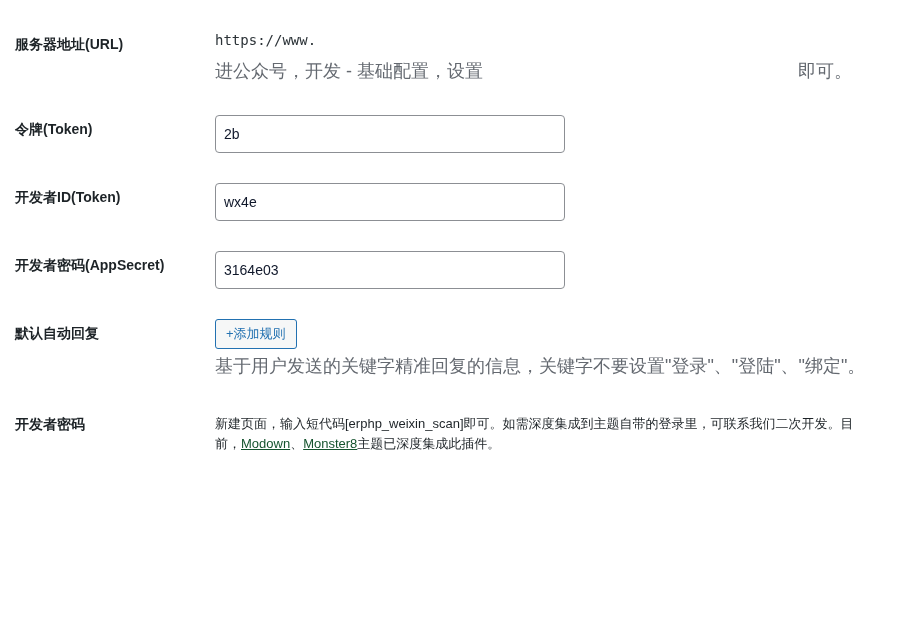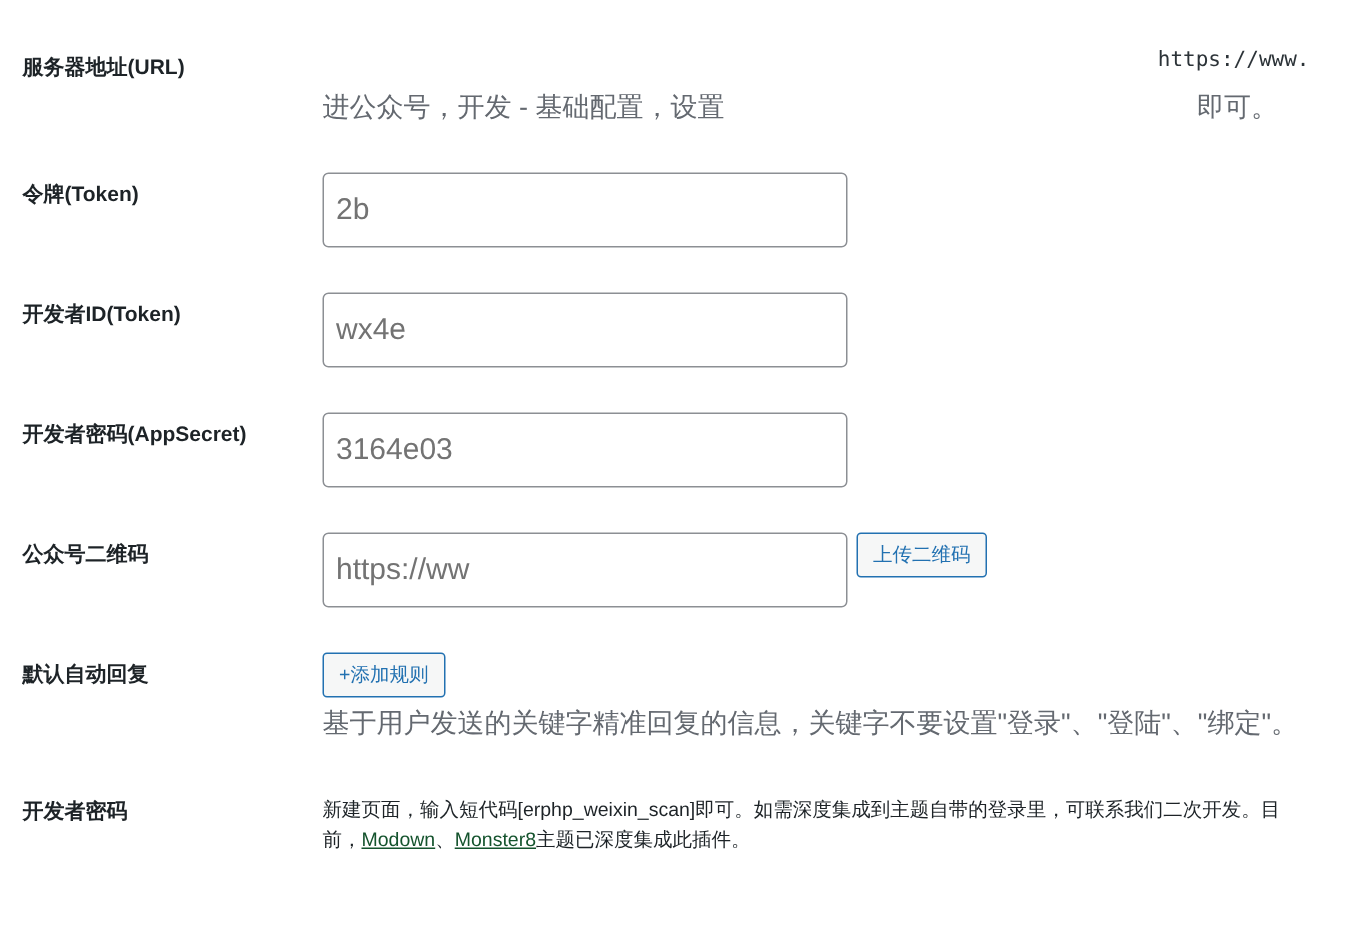--- a/index.html
+++ b/index.html
@@ -29,45 +29,44 @@
       line-height: 1.3;
       margin-left: 12px;
     }
     .form-table td {
       padding: 10px 10px 20px 0;
       vertical-align: top;
     }
     .regular-text {
       width: 350px;
       padding: 4px 8px;
-      font-size: 20px;
+      font-size: 14px;
       line-height: 2;
       min-height: 30px;
       border: 1px solid #8c8f94;
       border-radius: 4px;
       background: #fff;
-      color: #737373;
+      color: #0f172a;
     }
     .description {
       font-size: 18px;
       color: #646970;
       margin-top: 4px;
       line-height: 1.5;
     }
     .description.usage {
       color: #1d2327;
       font-size: 13px;
     }
     .url-display {
       font-family: Consolas, Monaco, monospace;
       font-size: 14px;
       color: #2c3338;
       padding: 2px 0 6px 0;
       display: block;
-      text-align: right;
     }
     .button-secondary {
       display: inline-block;
       padding: 0 10px;
       min-height: 30px;
       line-height: 28px;
       border: 1px solid #2271b1;
       border-radius: 3px;
       background: #f6f7f7;
       color: #2271b1;
@@ -103,26 +102,20 @@
         <input type="text" class="regular-text" value="wx4e" style="">
       </td>
     </tr>
     <tr>
       <th>开发者密码(AppSecret)</th>
       <td>
         <input type="text" class="regular-text" value="3164e03" style="">
       </td>
     </tr>
     <tr>
-      <th>公众号二维码</th>
-      <td>
-        <input type="text" class="regular-text" value="https://ww" style=""><button type="button" class="button-secondary">上传二维码</button>
-      </td>
-    </tr>
-    <tr>
       <th>默认自动回复</th>
       <td>
         <button type="button" class="button-secondary" style="margin-left:0;">+添加规则</button>
         <div class="description">基于用户发送的关键字精准回复的信息，关键字不要设置"登录"、"登陆"、"绑定"。</div>
       </td>
     </tr>
     <tr>
       <th>开发者密码</th>
       <td>
         <div class="description usage"><span>新建页面，输入短代码[erphp_weixin_scan]即可。如需深度集成到主题自带的登录里，可联系我们二次开发。目前，</span><a href="#">Modown</a><span>、</span><a href="#">Monster8</a><span>主题已深度集成此插件。</span></div>

